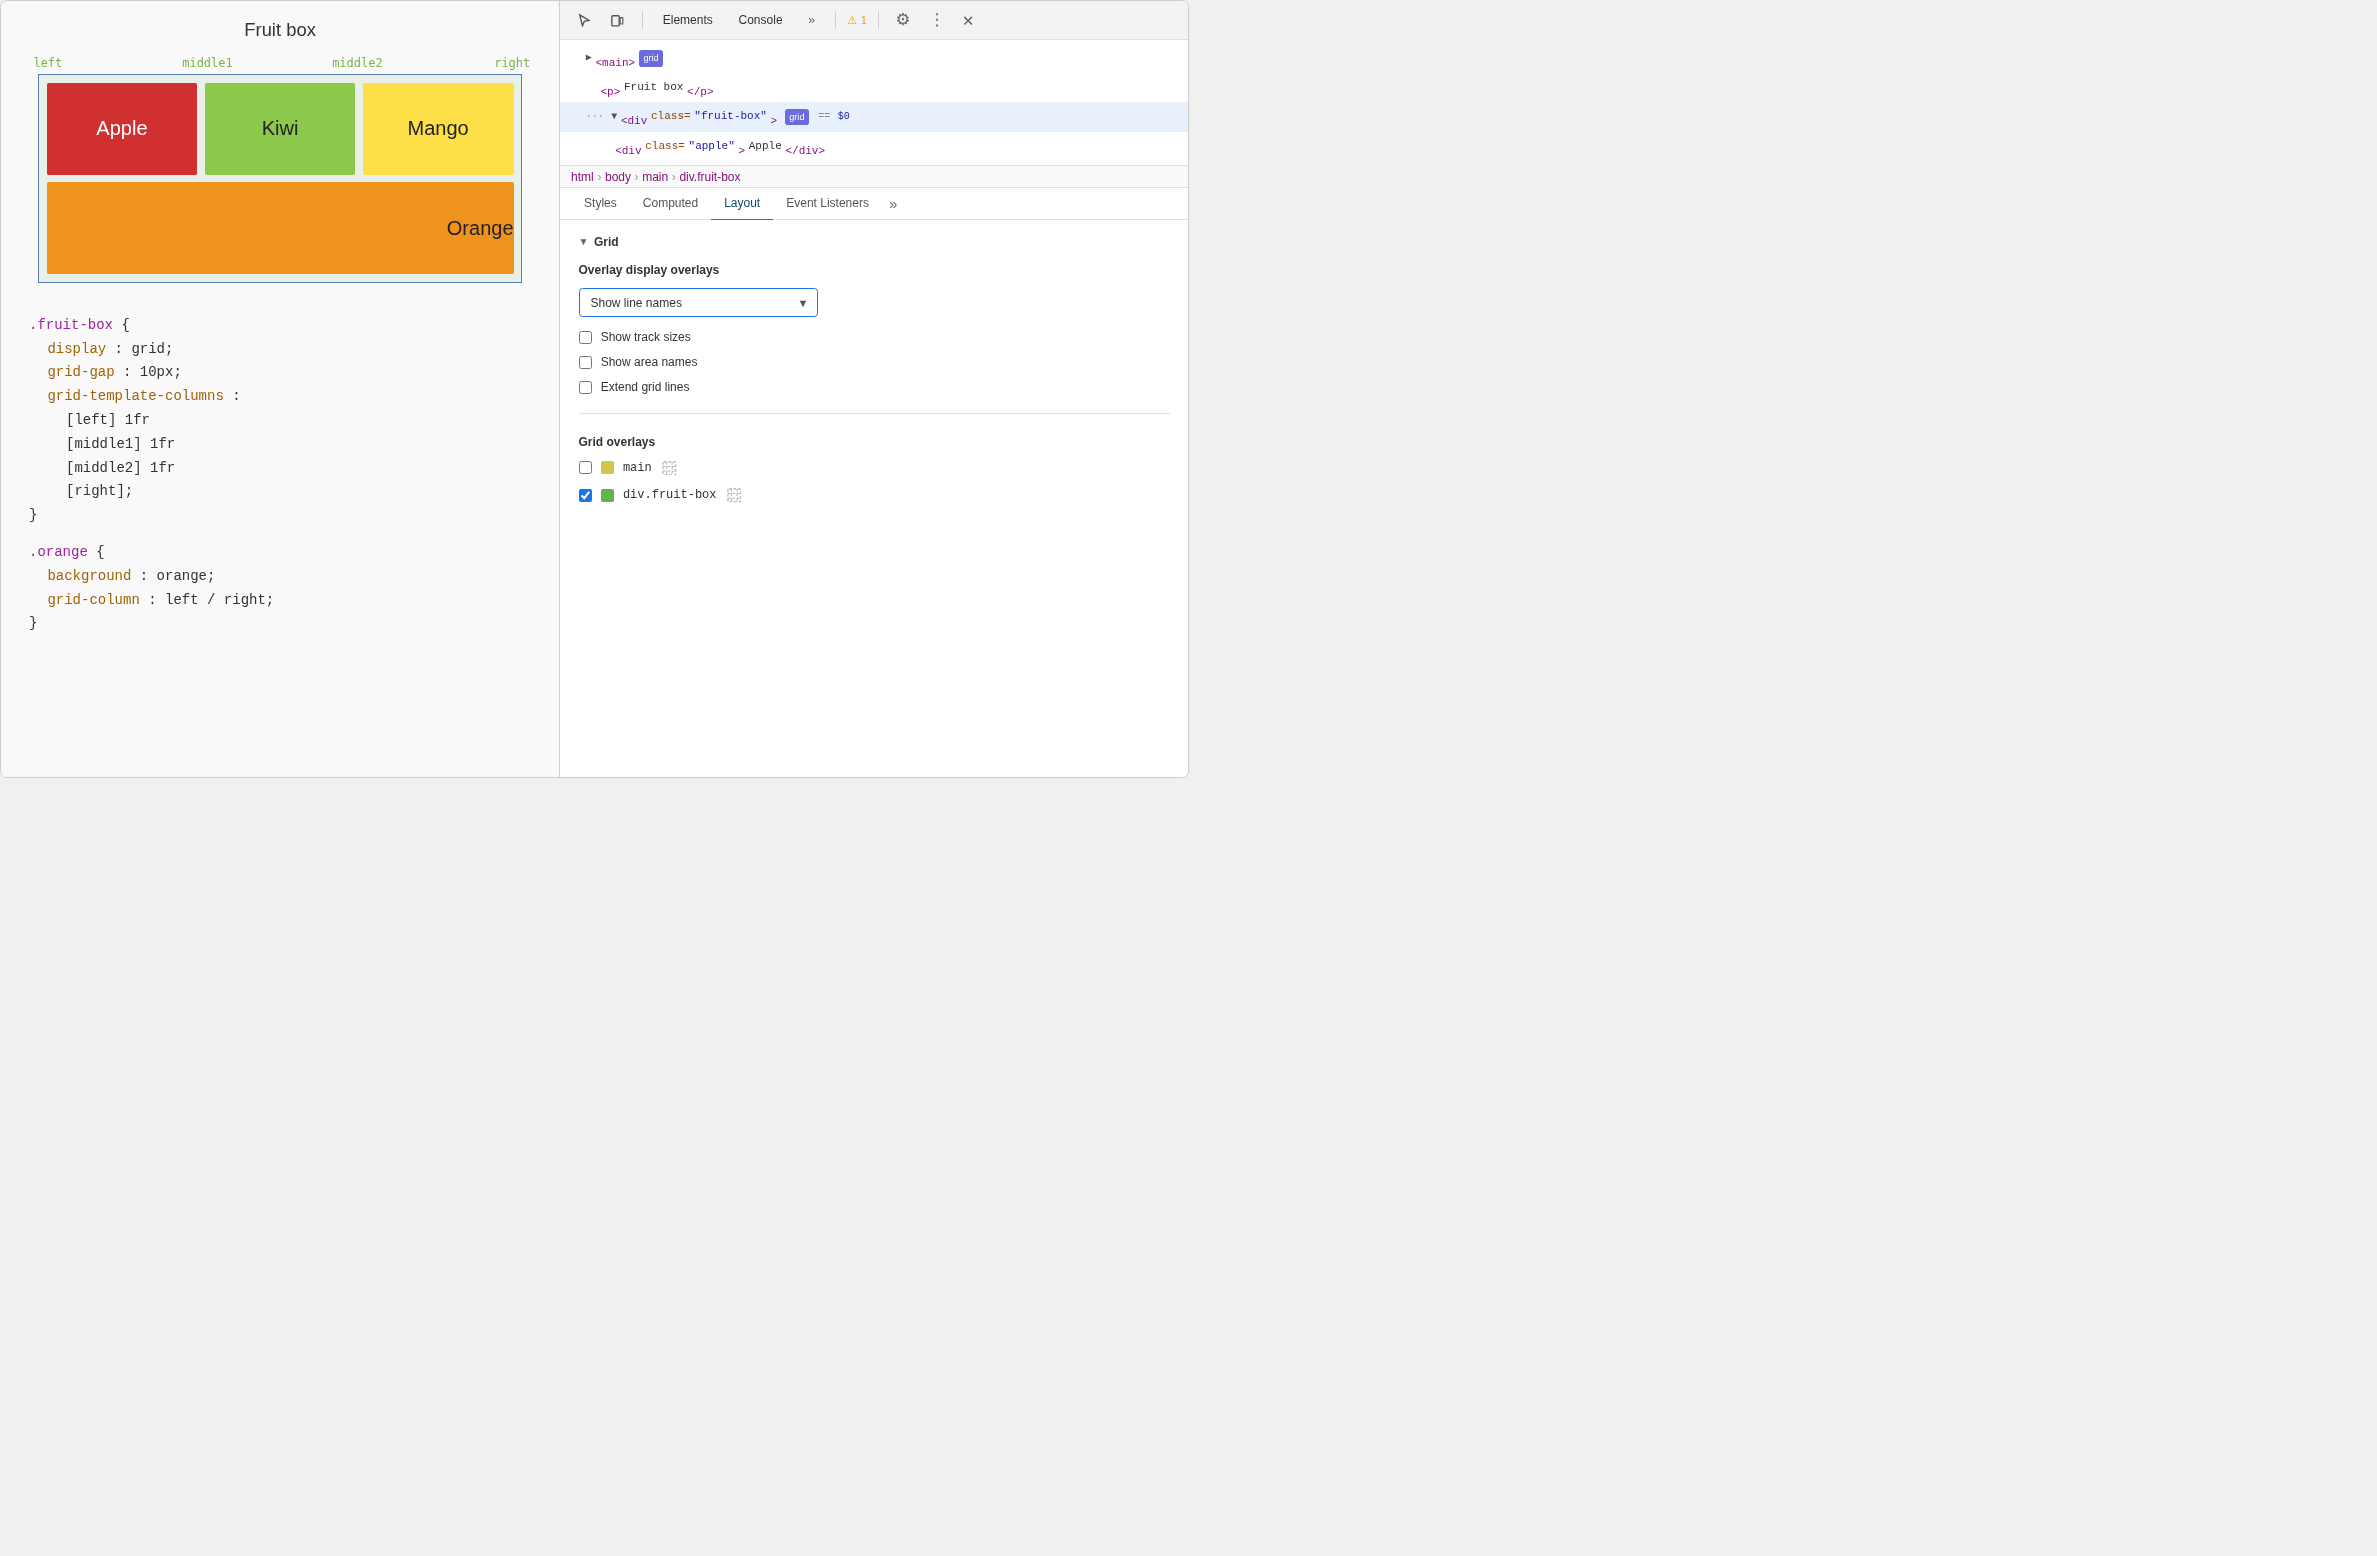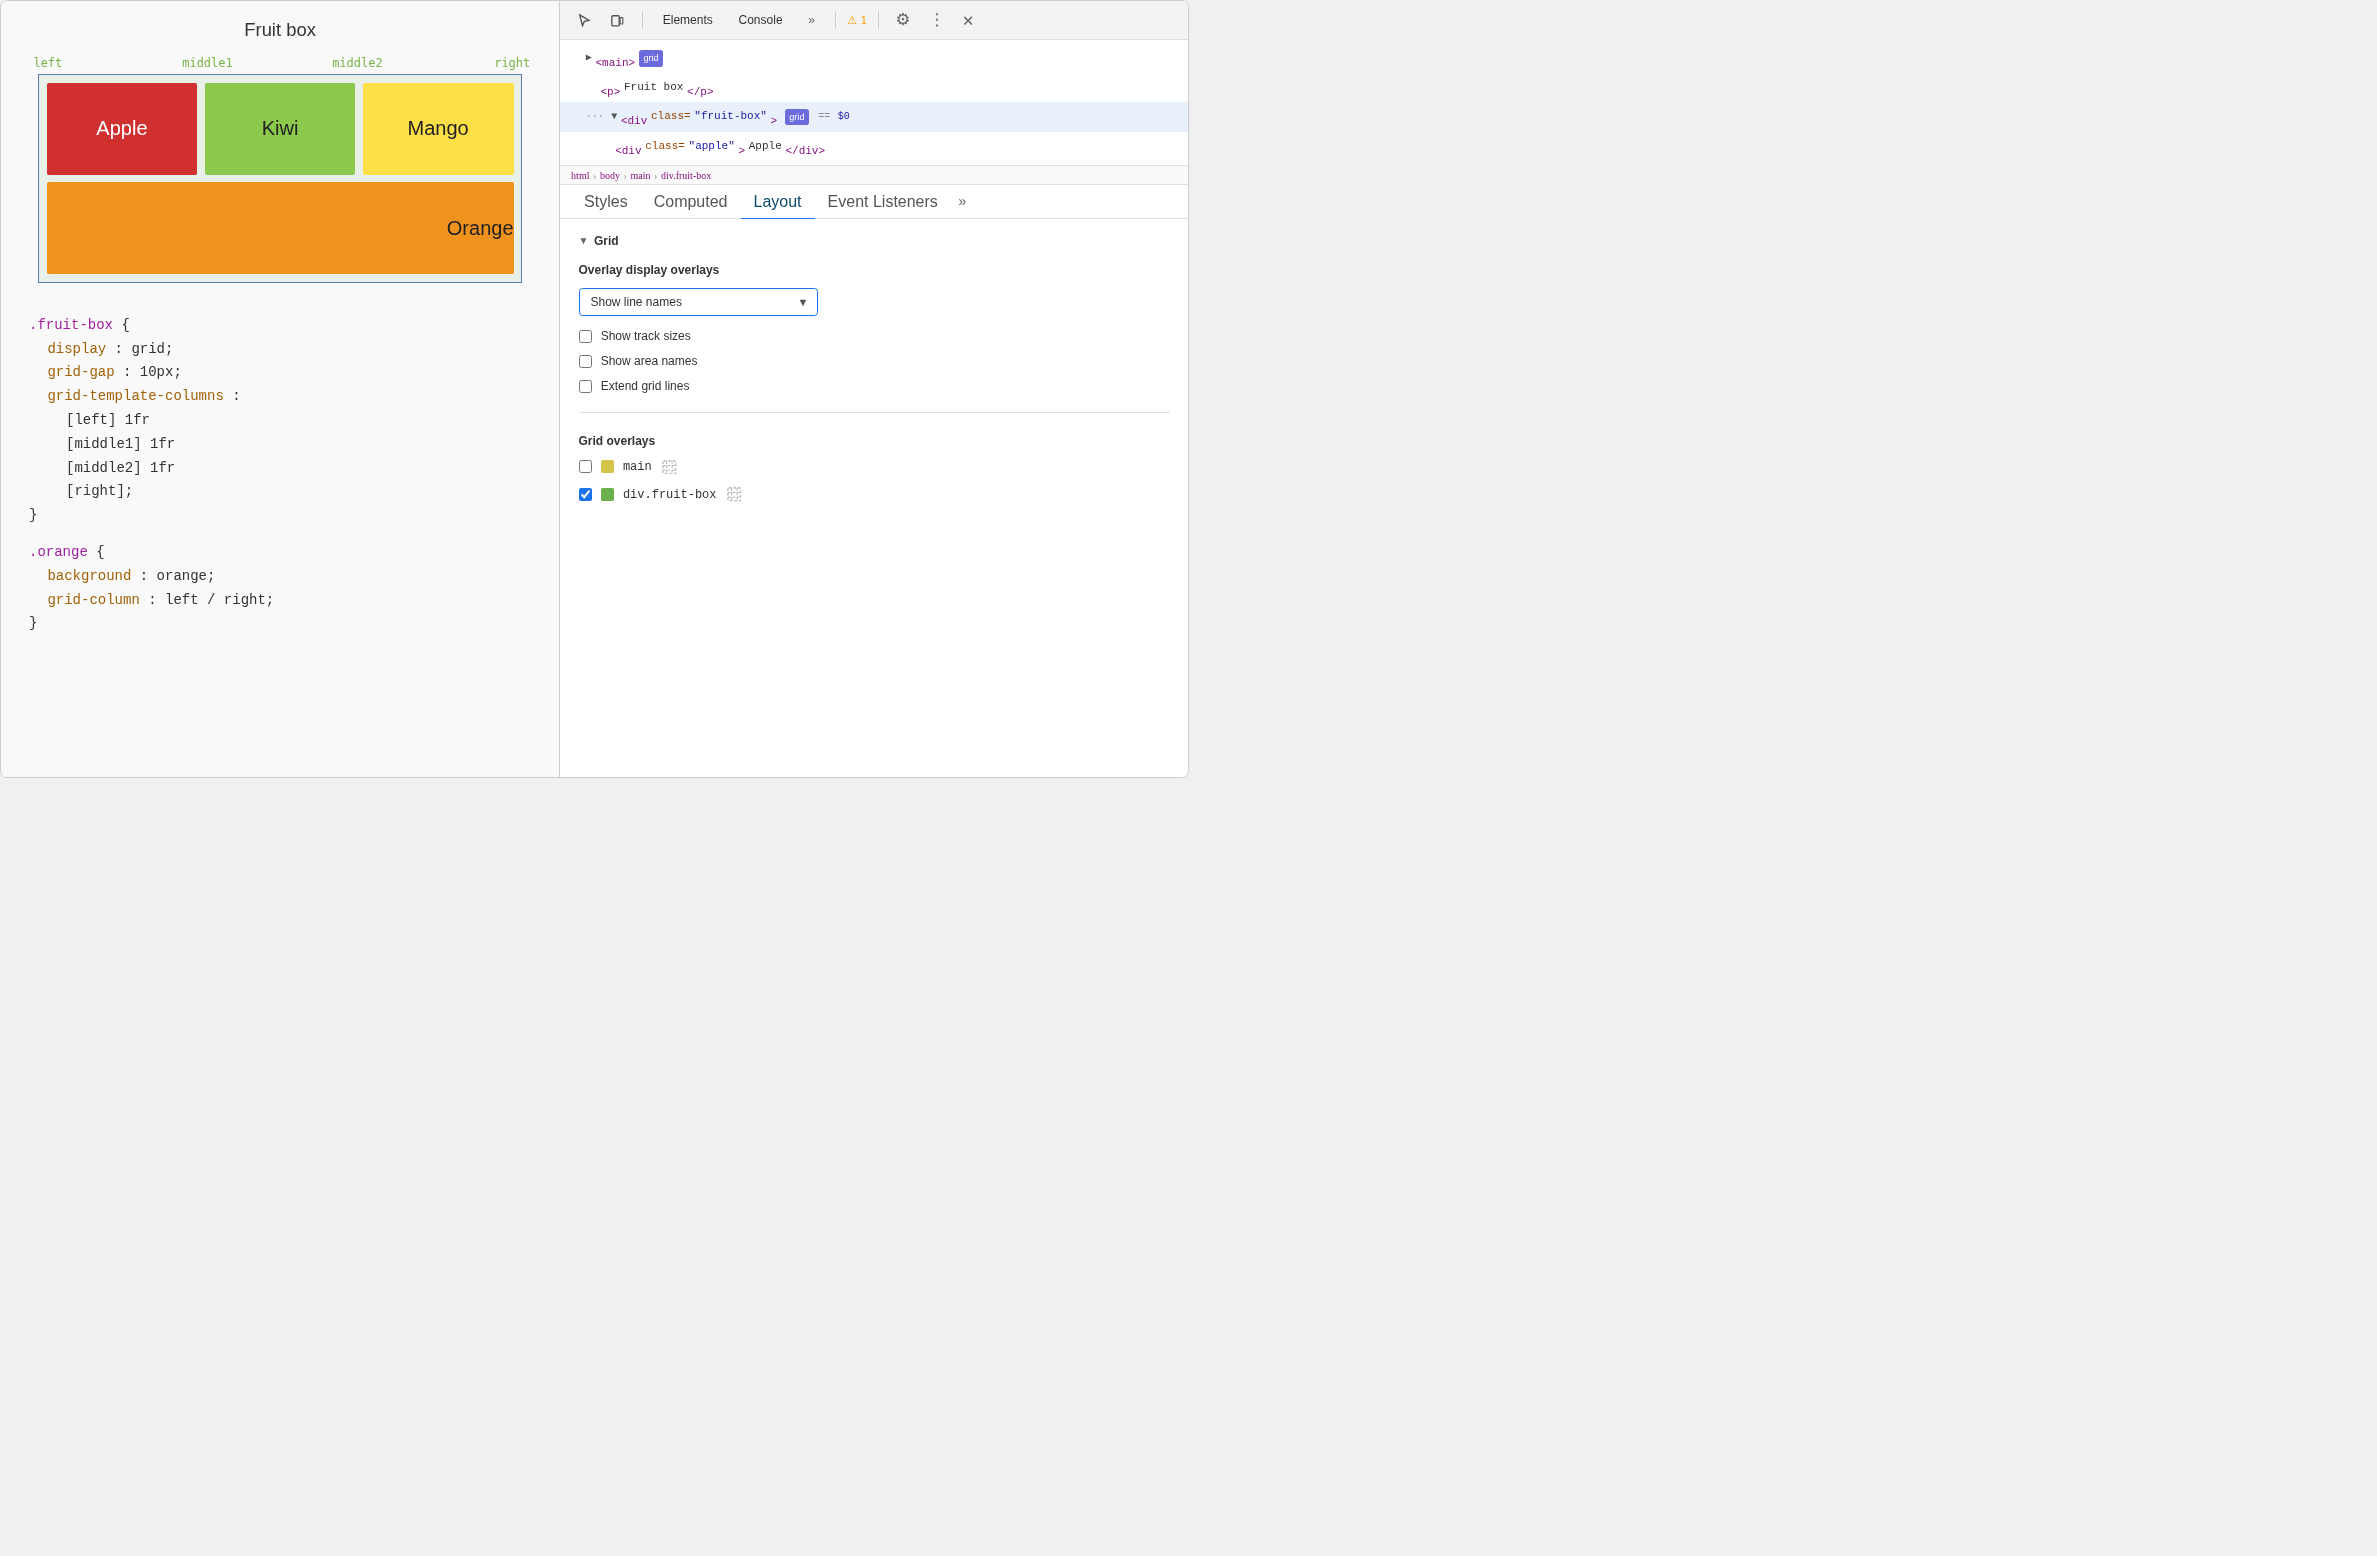--- a/index.html
+++ b/index.html
@@ -224,40 +224,40 @@
       margin-right: 3.7px;
     }
 
     
     .breadcrumb {
       display: flex;
       align-items: center;
       padding: 3.7px 11px;
       border-bottom: 0.9px solid #e0e0e0;
       gap: 1.8px;
-      font-size: 10px;
-      font-family: Liberation Serif, serif;
+      font-size: 12px;
+      font-family: Liberation Sans, sans-serif;
       background: #f9f9f9;
     }
 
     .bc-item { color: #881280; cursor: pointer; }
     .bc-sep { color: #999; margin: 0 1.8px; }
     .bc-current { color: #881280; font-weight: 500; }
 
     
     .panel-tabs {
       display: flex;
       border-bottom: 0.9px solid #e0e0e0;
       background: #fff;
       padding: 0 11px;
     }
 
     .panel-tab {
       padding: 7.4px 13px;
-      font-size: 16px;
+      font-size: 12px;
       cursor: pointer;
       color: #555;
       border-bottom: 1.8px solid transparent;
       margin-bottom: -0.9px;
     }
 
     .panel-tab.active {
       color: #0c4a6e;
       border-bottom: 1.8px solid #1a73e8;
     }

